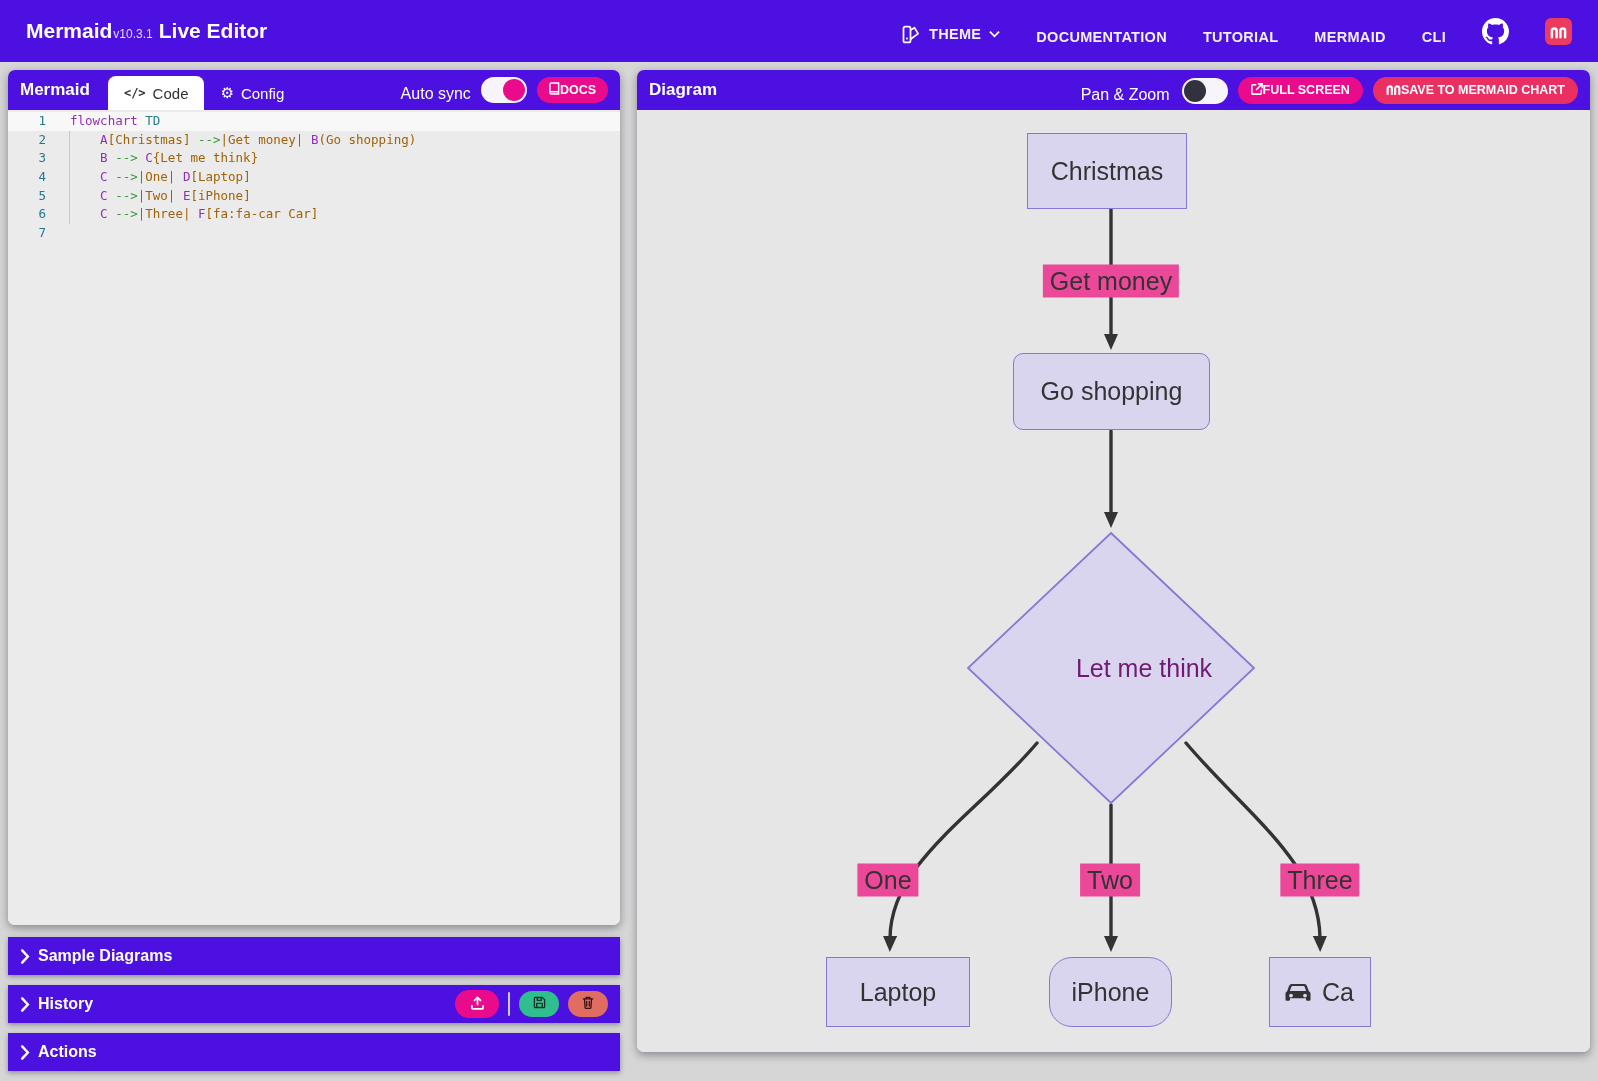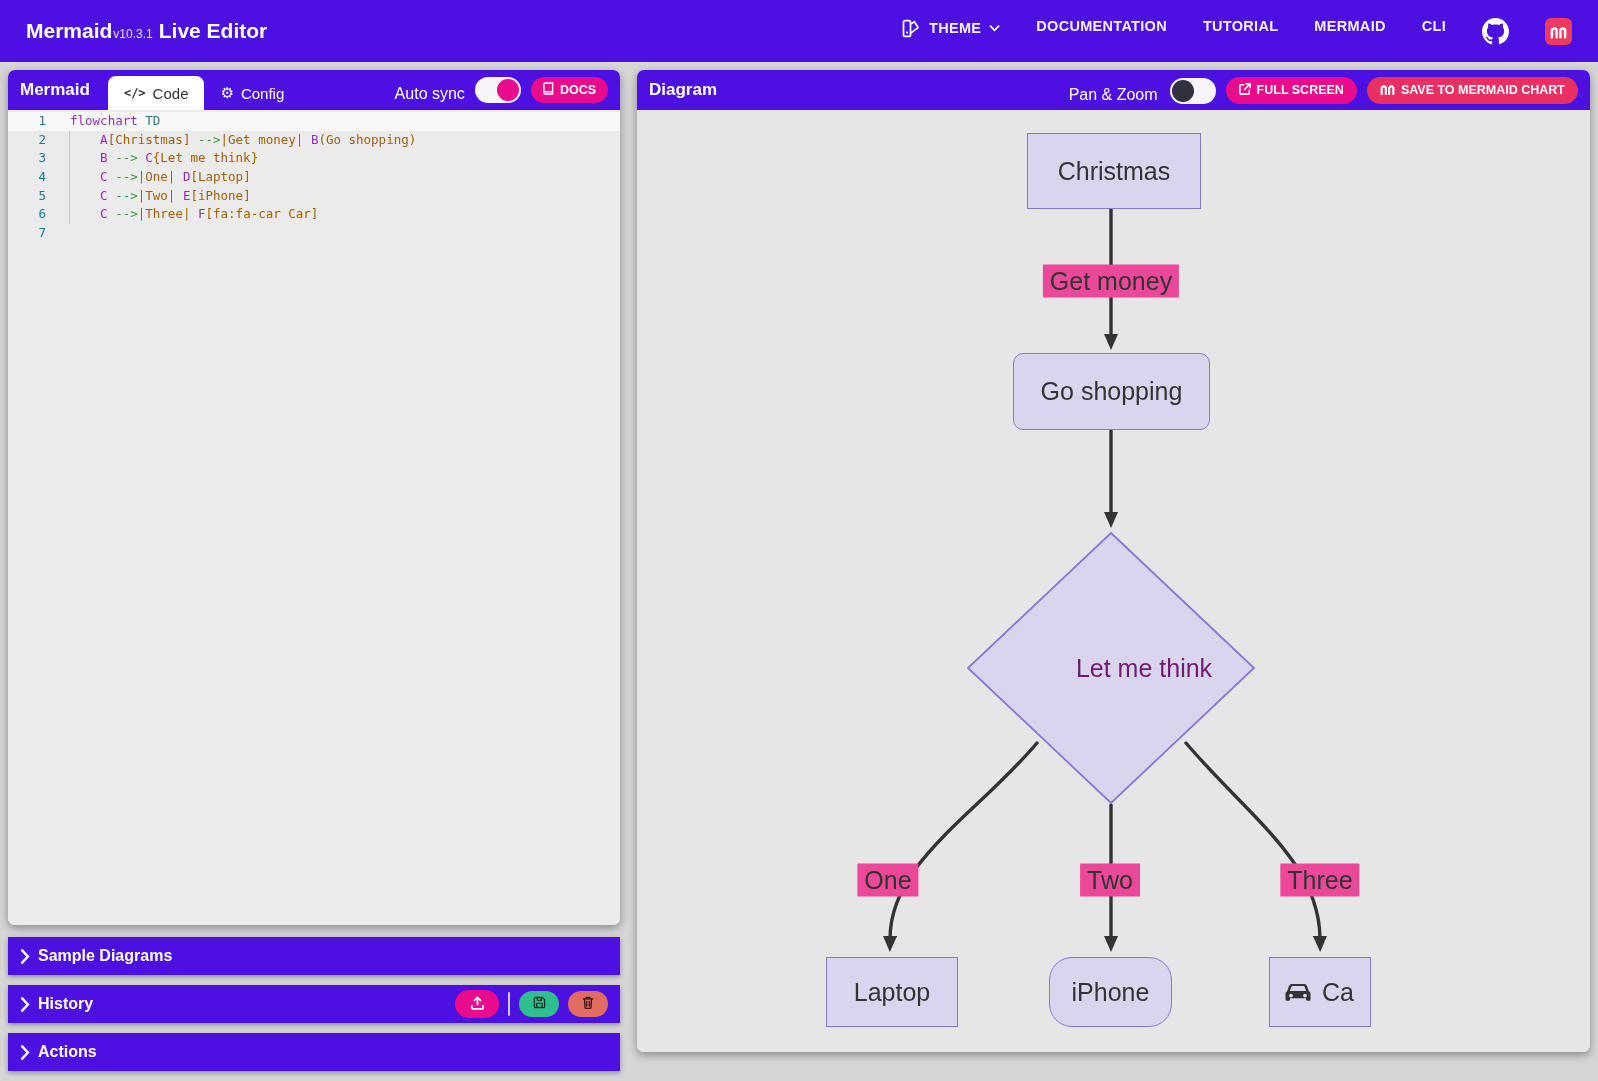--- a/index.html
+++ b/index.html
@@ -6,21 +6,21 @@
   html,body { width:1598px; height:1081px; overflow:hidden; background:#d6d6d6;
     font-family:"Liberation Sans", sans-serif; }
 
   
   .navbar { position:absolute; left:0; top:0; width:1598px; height:62px;
     background:#4c10e0; display:flex; align-items:center; padding:0 26px; color:#fff; }
   .brand { display:flex; align-items:baseline; white-space:nowrap; }
   .brand .b1 { font-size:21px; font-weight:bold; }
   .brand .ver { font-size:12px; font-weight:normal; color:#e4dcff; margin:0 6px 0 1px; }
   .brand .b2 { font-size:21px; font-weight:bold;text-align:right; }
-  .nav-right { margin-left:auto; display:flex; align-items:flex-start; gap:36px; }
+  .nav-right { margin-left:auto; display:flex; align-items:flex-end; gap:36px; }
   .nav-item { display:flex; align-items:center; gap:8px; font-size:14.5px; font-weight:bold;
     letter-spacing:.3px; color:#f3efff; cursor:pointer; }
   .nav-item svg { display:block; }
   .gh-icon svg { display:block; }
   .mc-logo { width:27px; height:27px; background:#eb3c5f; border-radius:6px;
     display:flex; align-items:center; justify-content:center; }
 
   
   .card { position:absolute; background:#ebebeb; border-radius:7px;
     box-shadow:0 3px 8px rgba(40,40,60,.45); overflow:hidden; }
@@ -36,21 +36,21 @@
   .tab.active { background:#fff; color:#333; }
   .tab.inactive { color:#fff; }
   .tab .code-glyph { font-family:"DejaVu Sans Mono",monospace; font-size:12px; font-weight:bold; }
   .hdr-right { margin-left:auto; display:flex; align-items:flex-end; gap:10px; }
   .autosync-label { font-size:16px; }
   .toggle { width:46px; height:26px; border-radius:13px; background:#f7f5fa; position:relative;
     cursor:pointer; flex:0 0 auto; }
   .toggle .knob { position:absolute; top:2px; width:22px; height:22px; border-radius:50%; }
   .toggle.on .knob { right:2px; background:#e90b8c; }
   .toggle.off .knob { left:2px; background:#32323e; }
-  .pill-btn { display:flex; align-items:center; gap:6px; border:none; cursor:pointer;
+  .pill-btn { display:flex; align-items:center; border:none; cursor:pointer;
     border-radius:14px; color:#fff; font-weight:bold; font-family:inherit; }
   .docs-btn { background:#e90b8c; font-size:12.5px; padding:5px 12px; }
 
   
   .editor-body { position:absolute; left:0; top:40px; right:0; bottom:0; background:#ebebeb;
     font-family:"DejaVu Sans Mono",monospace; font-size:12.5px; line-height:18.7px; color:#333; }
   .code-rows { position:absolute; left:0; top:2px; right:0; }
   .code-line { position:relative; height:18.7px; white-space:pre; padding-left:62px; }
   .code-line.active { background:#f8f8f8; }
   .gutter-num { position:absolute; left:0; top:0; width:38px; text-align:right; color:#237893; }
@@ -288,28 +288,28 @@
         <path d="M549,633 C611,706 682,752 683,828" marker-end="url(#ah)"></path>
       </g>
       <polygon points="474,423 617,558 474,693 331,558" fill="#dad5ef" stroke="#8b76d4" stroke-width="1.8"></polygon>
     </svg>
 
     <div class="edge-label" style="left:474px; top:171px;">Get money</div>
     <div class="edge-label" style="left:251px; top:770px;">One</div>
     <div class="edge-label" style="left:473px; top:770px;">Two</div>
     <div class="edge-label" style="left:683px; top:770px;">Three</div>
 
-    <div class="node" style="left:390px; top:23px; width:174px; height:76px;justify-content:center;">
+    <div class="node" style="left:390px; top:23px; width:160px; height:76px;justify-content:center;">
       <span>Christmas</span>
     </div>
     <div class="node rounded" style="left:376px; top:243px; width:197px; height:77px;">
       <span>Go shopping</span>
     </div>
     <div class="diamond-text" style="left:474px; top:558px;">Let me think</div>
-    <div class="node" style="left:189px; top:847px; width:132px; height:70px;">
+    <div class="node" style="left:189px; top:847px; width:144px; height:70px;">
       <span>Laptop</span>
     </div>
     <div class="node" style="left:412px; top:847px; width:123px; height:70px;border-radius:23px;">
       <span>iPhone</span>
     </div>
     <div class="node" style="left:632px; top:847px; width:102px; height:70px; justify-content:flex-start; padding-left:13px;">
       <span class="car-glyph">
         <svg width="30" height="25" viewBox="0 0 24 20" fill="#333">
           <path d="M3.2 9.2l1.7-4.6A2.2 2.2 0 017 3.2h10a2.2 2.2 0 012.1 1.4l1.7 4.6c.7.2 1.2.9 1.2 1.7v4.6a1 1 0 01-1 1h-1.6a1 1 0 01-1-1v-1H5.6v1a1 1 0 01-1 1H3a1 1 0 01-1-1v-4.6c0-.8.5-1.5 1.2-1.7zm2.3-.4h13l-1.2-3.4a1 1 0 00-.9-.7H7.6a1 1 0 00-.9.7z"></path>
           <circle cx="6.4" cy="12.4" r="1.5" fill="#dad5ef"></circle>

